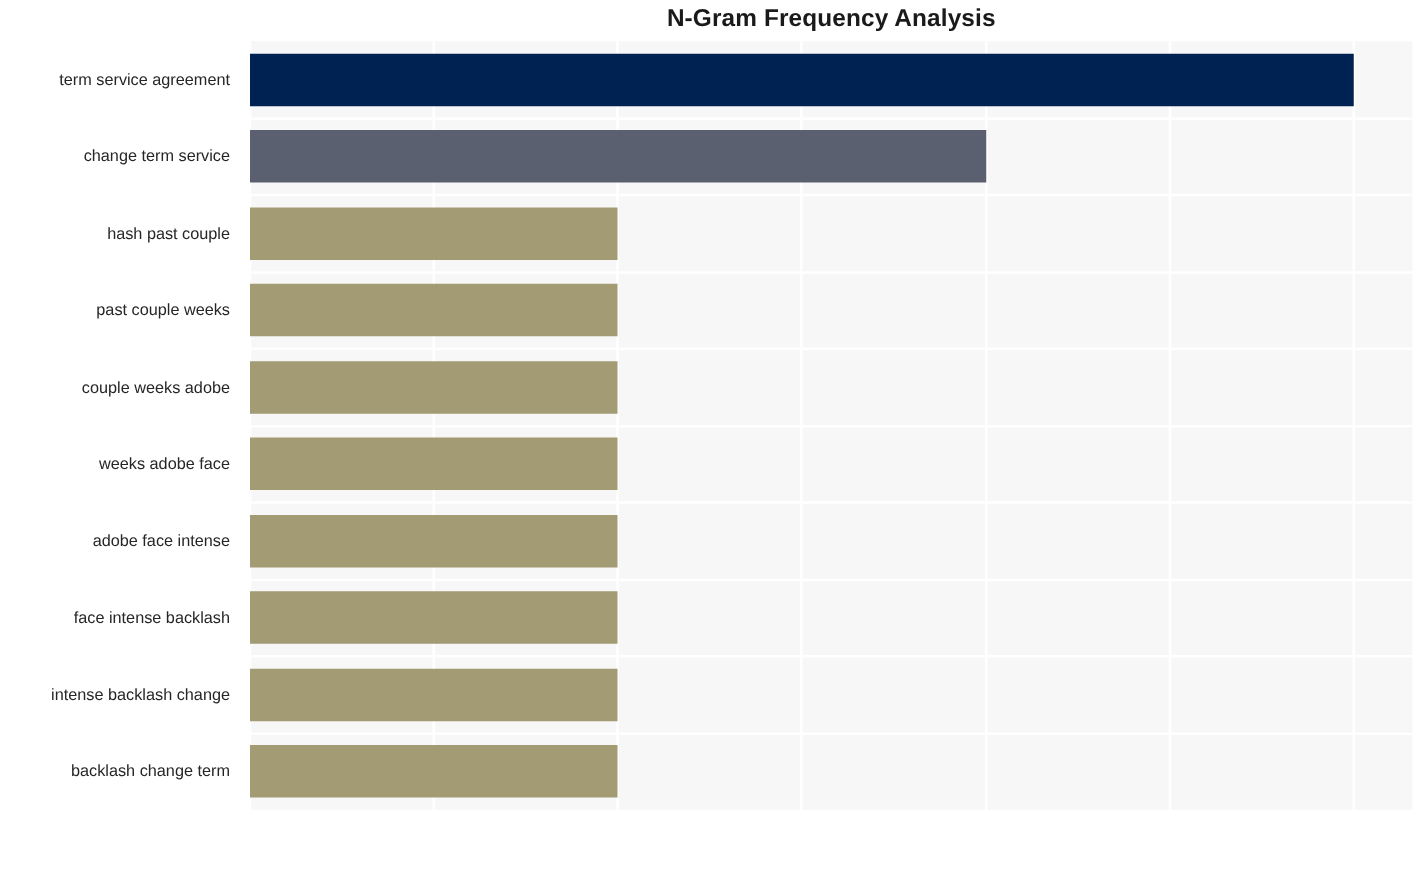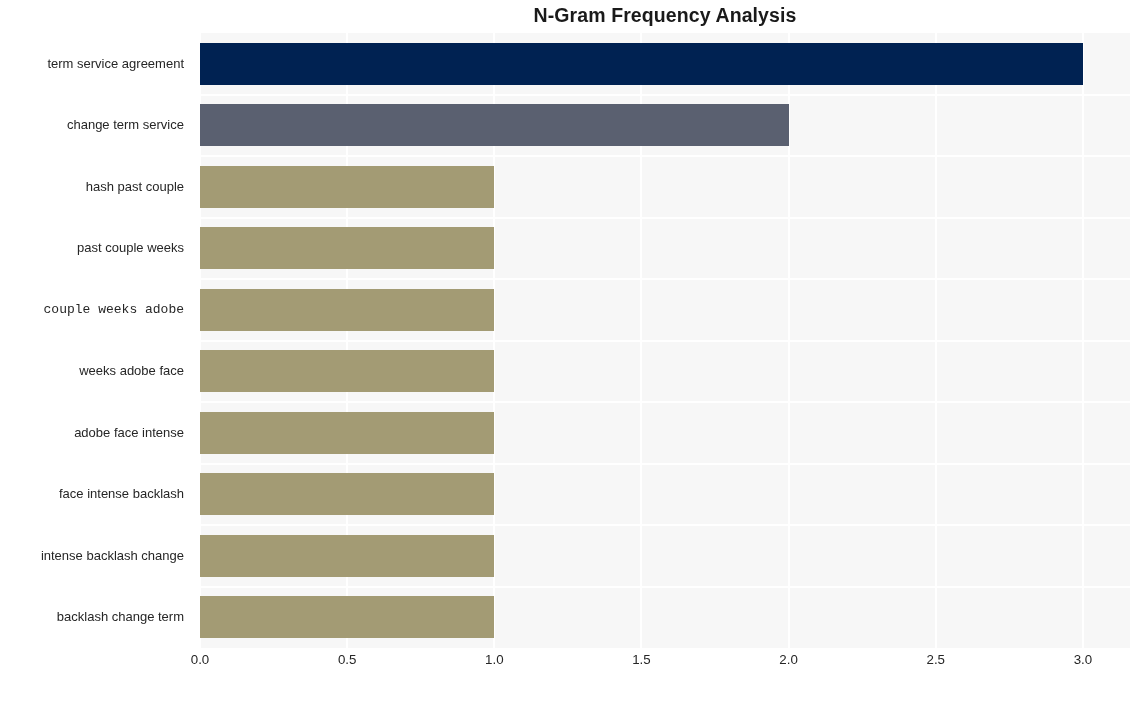--- a/index.html
+++ b/index.html
@@ -164,32 +164,23 @@
         <div class="bar" title="intense backlash change: 1" style="top: 501.75px; width: 294.304px; background: rgb(163, 155, 116);"></div>
         <div class="bar" title="backlash change term: 1" style="top: 563.25px; width: 294.304px; background: rgb(163, 155, 116);"></div>
       </div>
   </div>
 
   <div id="y-axis-labels">
       <div class="y-tick-label" style="top: 21.75px;">term service agreement</div>
       <div class="y-tick-label" style="top: 83.25px;">change term service</div>
       <div class="y-tick-label" style="top: 144.75px; margin-left: 39px;">hash past couple</div>
       <div class="y-tick-label" style="top: 206.25px;">past couple weeks</div>
-      <div class="y-tick-label" style="top: 267.75px; font-family: Liberation Mono, monospace;">couple weeks adobe</div>
+      <div class="y-tick-label" style="top: 267.75px;">couple weeks adobe</div>
       <div class="y-tick-label" style="top: 329.25px;">weeks adobe face</div>
       <div class="y-tick-label" style="top: 390.75px;">adobe face intense</div>
       <div class="y-tick-label" style="top: 452.25px;">face intense backlash</div>
       <div class="y-tick-label" style="top: 513.75px;">intense backlash change</div>
       <div class="y-tick-label" style="top: 575.25px; padding-left: 24px;">backlash change term</div>
     </div>
 
-  <div id="x-axis-labels">
-      <div class="x-tick-label" style="left: 0px;">0.0</div>
-      <div class="x-tick-label" style="left: 147.152px;">0.5</div>
-      <div class="x-tick-label" style="left: 294.304px;">1.0</div>
-      <div class="x-tick-label" style="left: 441.456px;">1.5</div>
-      <div class="x-tick-label" style="left: 588.608px;">2.0</div>
-      <div class="x-tick-label" style="left: 735.759px;">2.5</div>
-      <div class="x-tick-label" style="left: 882.911px;">3.0</div>
-    </div>
 
 
 </div>
 
 </body></html>

